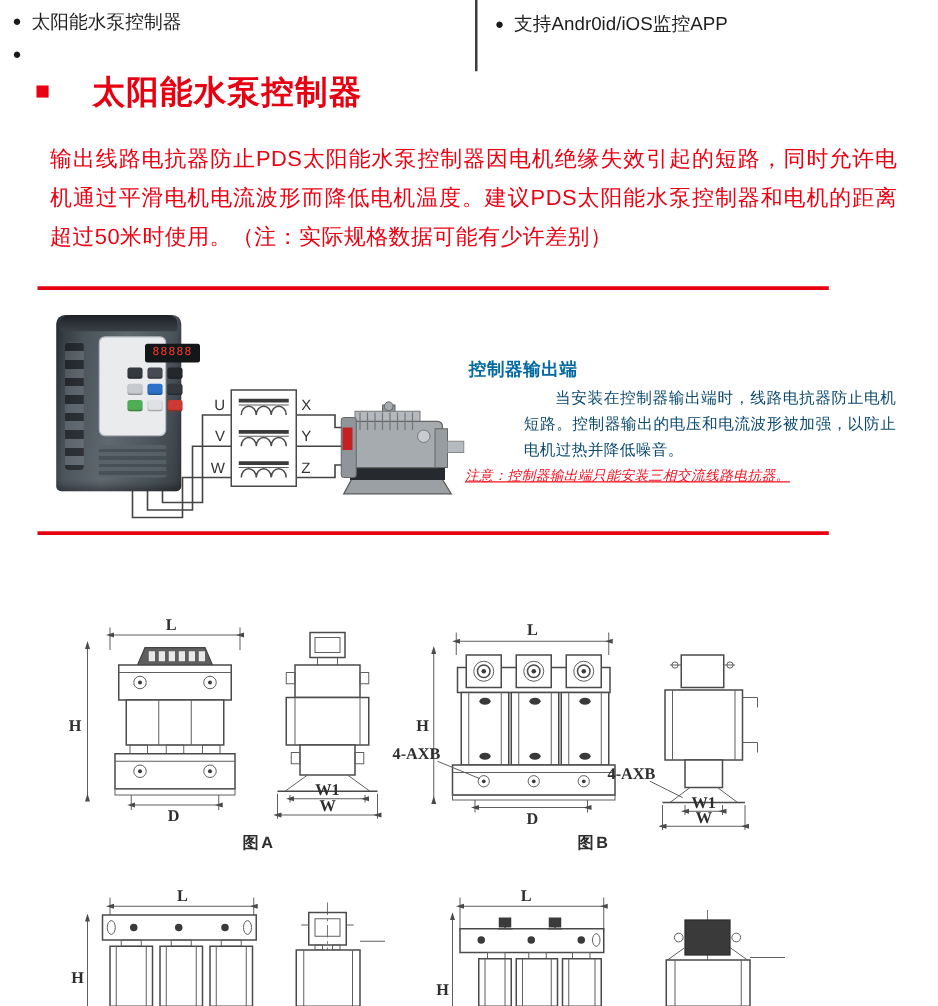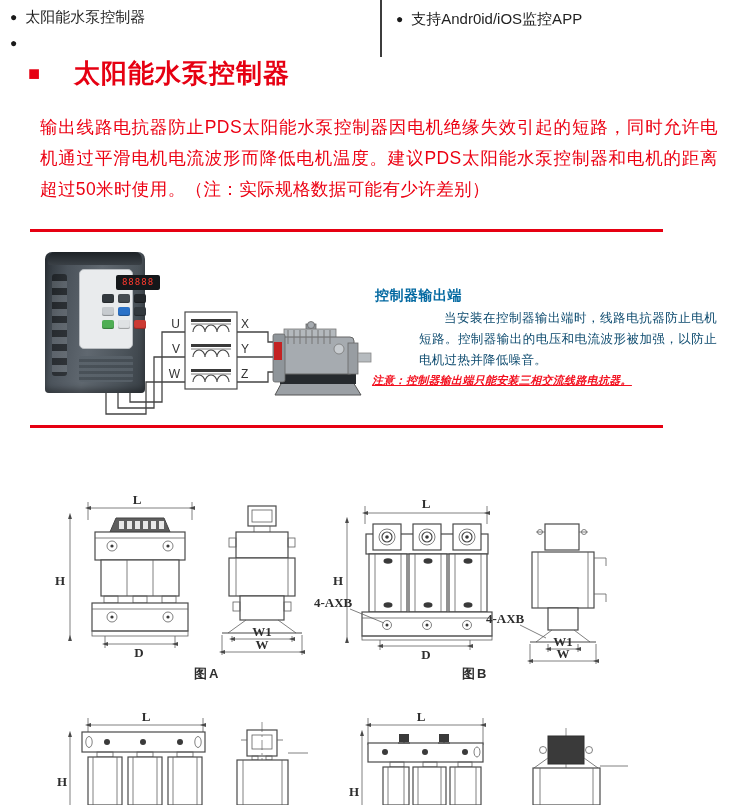--- a/index.html
+++ b/index.html
@@ -48,21 +48,21 @@
   .inv-btns span { display:block; width:12px; height:9px; border-radius:2px; box-shadow:inset 0 -1px 1px rgba(0,0,0,.3); }
   .b1{background:#33393e}.b2{background:#454b51}.b3{background:#24282c}
   .b4{background:#c7cbcf}.b5{background:#2b72c8}.b6{background:#33393e}
   .b7{background:#4fae54}.b8{background:#dfe2e4}.b9{background:#cc3a33}
   .inv-plate { position:absolute; left:34px; top:104px; width:54px; height:26px; border-radius:2px; opacity:.85;
     background:repeating-linear-gradient(180deg,#59626a 0 3px,#454d54 3px 6px); }
   
   .out-title { position:absolute; left:345px; top:55px; font-size:14px; font-weight:bold; color:#0369a1; letter-spacing:0.5px; }
   .out-body { position:absolute; left:342px; top:76px; width:298px; font-size:12.5px; color:#0c4a6e;
     line-height:21px; text-indent:2em; text-align:justify; letter-spacing:0.3px;margin-left:47px; }
-  .out-note { position:absolute; left:342px; top:141px; font-size:11px; font-weight:bold; font-style:italic;
+  .out-note { position:absolute; left:342px; top:141px; font-size:11px; font-weight:normal; font-style:italic;
     color:#f3101f; text-decoration:underline; letter-spacing:0.3px; }
   
   .drawings-svg { position:absolute; left:0; top:490px; }
   .ln { stroke:#4a4a4a; stroke-width:1.2; fill:none; }
   .lt { stroke:#5f5f5f; stroke-width:0.8; fill:none; }
   .fillw { fill:#ffffff; stroke:#4a4a4a; stroke-width:1.2; }
   .dk { fill:#3a3a3a; stroke:none; }
   .dim { font-family:"Liberation Serif", serif; font-weight:bold; font-size:13px; fill:#2e2e2e; }
   .figcap { font-family:"Liberation Sans", sans-serif; font-weight:bold; font-size:13px; fill:#2e2e2e; letter-spacing:2px; }
   .wire { stroke:#444; stroke-width:1.3; fill:none; }

